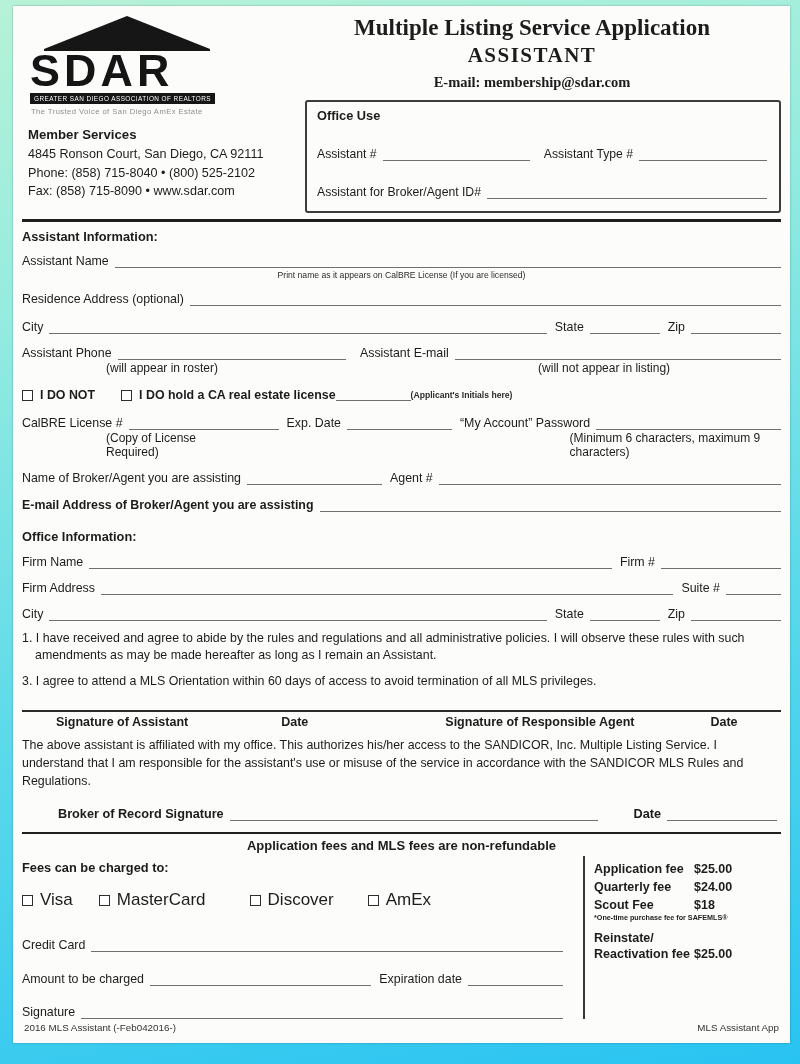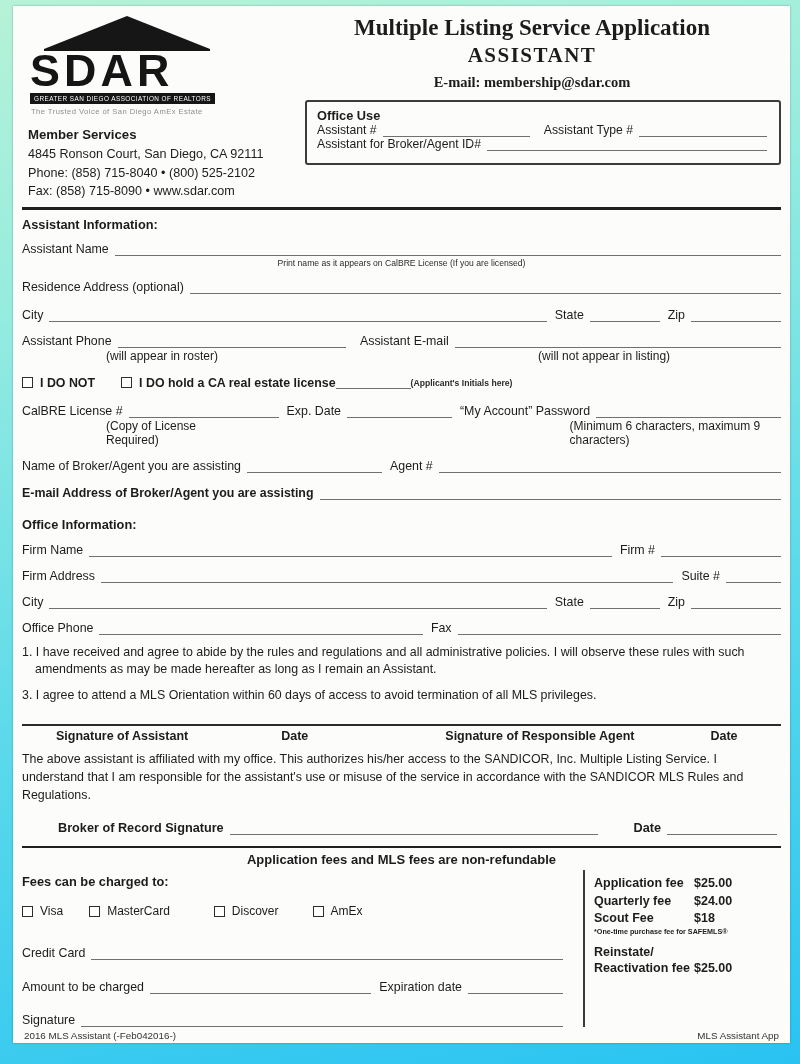--- a/index.html
+++ b/index.html
@@ -30,21 +30,21 @@
   .msh { font-weight:bold; font-size:13.2px; }
   .title1 { font-family:"Liberation Serif", serif; font-weight:bold; font-size:23px;
     text-align:center; margin-top:1px; }
   .title2 { font-family:"Liberation Serif", serif; font-weight:bold; font-size:21px;
     letter-spacing:1.5px; text-align:center; margin-top:2px; }
   .hemail { font-family:"Liberation Serif", serif; font-weight:bold; font-size:14.5px;
     text-align:center; margin-top:6px; }
   .office-use { border:2px solid #3c3c3c; border-radius:3px; margin:9px 0 0 22px;
     padding:6px 12px 12px 10px; font-size:12.2px; }
   .ou-h { font-weight:bold; font-size:12.8px; }
-  .ou-row { display:flex; align-items:flex-end; margin-top:0; }
+  .ou-row { display:flex; align-items:flex-end; margin-top:24px; }
 
   
   .fl { border-bottom:1.4px solid #707070; height:12px; flex:1 1 auto; min-width:16px; }
   .w55{flex:0 0 55px}.w70{flex:0 0 70px}.w75{flex:0 0 75px}.w90{flex:0 0 90px}
   .w95{flex:0 0 95px}.w105{flex:0 0 105px}.w110{flex:0 0 110px}.w120{flex:0 0 120px}
   .w135{flex:0 0 135px}.w150{flex:0 0 150px}
   .frow { display:flex; align-items:flex-end; font-size:12.4px; }
   .lbl { white-space:nowrap; padding-right:6px; }
   .b { font-weight:bold; }
   .g8 { margin-left:8px;text-align:right; } .g14 { margin-left:14px; }
@@ -70,21 +70,21 @@
   .broker-row { margin-top:16px; font-size:12.7px; display:flex; align-items:flex-end; }
   .broker-row .lbl { margin-left:36px; font-weight:bold; }
   .broker-row .dlbl { font-weight:bold; }
 
   .fees-sep { border-top:2.5px solid #1f1f1f; margin-top:11px; }
   .fees-banner { text-align:center; font-weight:bold; font-size:13px; margin-top:4px; }
   .fees-cols { display:flex; margin-top:3px; min-height:138px; }
   .fees-left { flex:1 1 auto; padding-right:14px; }
   .fees-right { width:198px; flex-shrink:0; border-left:2px solid #3a3a3a;
     padding:4px 0 0 9px; }
-  .cards-row { display:flex; align-items:center; margin-top:15px; font-size:12px; }
+  .cards-row { display:flex; align-items:center; margin-top:15px; font-size:17px; }
   .card-item { display:flex; align-items:center; }
   .card-item:nth-child(2){ margin-left:26px; }
   .card-item:nth-child(3){ margin-left:44px; }
   .card-item:nth-child(4){ margin-left:34px; }
   .fee-row { display:flex; font-weight:bold; font-size:12.5px; margin-top:2px; line-height:1.25; }
   .fee-row .fname { width:100px; white-space:pre-line; }
   .fee-note { font-size:7.2px; font-weight:bold; margin-top:0; }
   .fee-gap { margin-top:9px; }
   .footer { display:flex; justify-content:space-between; font-size:9.8px; color:#333;
     margin-top:3px; padding:0 2px; }
@@ -215,26 +215,20 @@
 
   <div class="frow" style="margin-top:12px">
     <span class="lbl">City</span>
     <span class="fl" style="flex:4"></span>
     <span class="lbl g8">State</span>
     <span class="fl w70"></span>
     <span class="lbl g8">Zip</span>
     <span class="fl w90"></span>
   </div>
 
-  <div class="frow" style="margin-top:12px">
-    <span class="lbl">Office Phone</span>
-    <span class="fl"></span>
-    <span class="lbl g8">Fax</span>
-    <span class="fl"></span>
-  </div>
 
   <div class="terms">
     <p>1. I have received and agree to abide by the rules and regulations and all administrative policies. I will observe these rules with such amendments as may be made hereafter as long as I remain an Assistant.</p>
     <p>3. I agree to attend a MLS Orientation within 60 days of access to avoid termination of all MLS privileges.</p>
   </div>
 
   <div class="sig-sep"></div>
   <div class="sig-labels">
     <span class="sa">Signature of Assistant</span>
     <span class="sb">Date</span>

